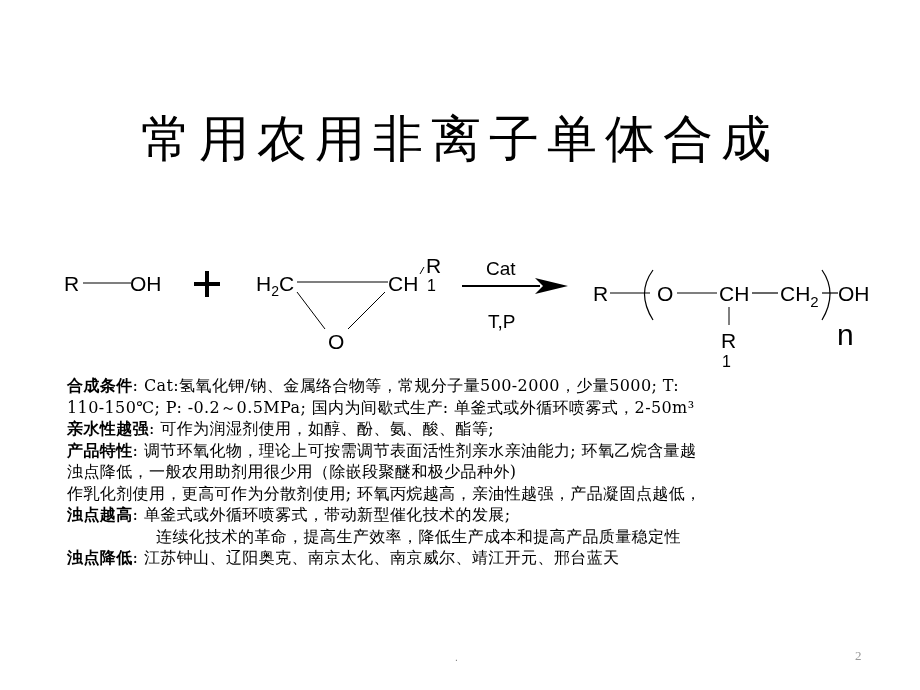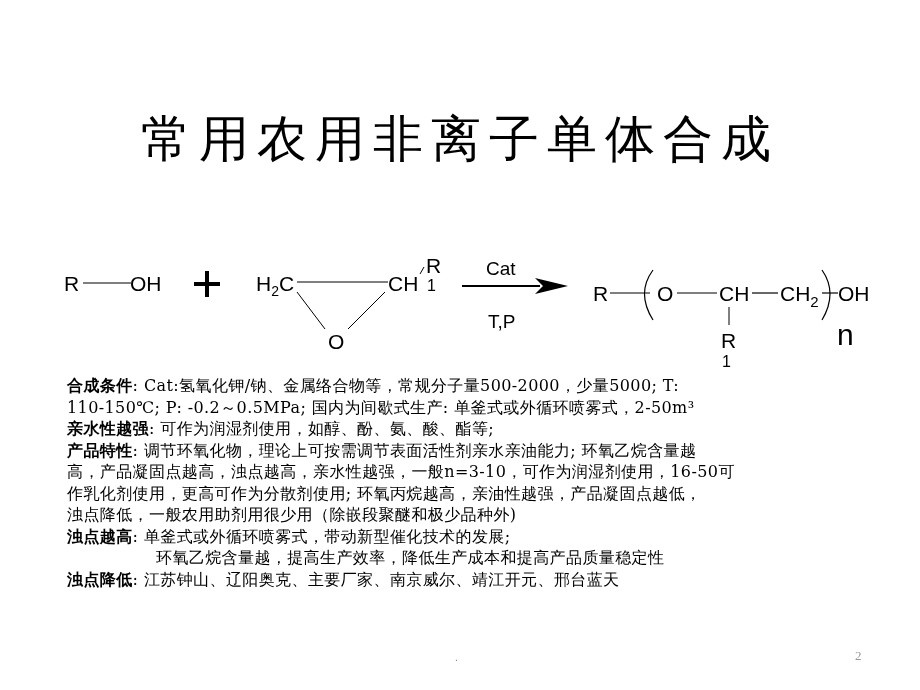--- a/index.html
+++ b/index.html
@@ -94,25 +94,24 @@
     </svg>
   </div>
 
   <div class="body-text">
     <p><span class="label">合成条件</span><span>:  Cat:氢氧化钾/钠、金属络合物等，常规分子量500-2000，少量5000;  T:</span></p>
     <p>110-150℃; P: -0.2～0.5MPa; 国内为间歇式生产: 单釜式或外循环喷雾式，2-50m³</p>
 
     <p><span class="label">亲水性越强</span><span>: 可作为润湿剂使用，如醇、酚、氨、酸、酯等;</span></p>
 
     <p><span class="label">产品特性</span><span>: 调节环氧化物，理论上可按需调节表面活性剂亲水亲油能力; 环氧乙烷含量越</span></p>
-    <p>高，产品凝固点越高，浊点越高，亲水性越强，一般n=3-10，可作为润湿剂使用，16-50可</p>
+    <p>浊点降低，一般农用助剂用很少用（除嵌段聚醚和极少品种外)</p>
     <p>作乳化剂使用，更高可作为分散剂使用; 环氧丙烷越高，亲油性越强，产品凝固点越低，</p>
-    <p>浊点降低，一般农用助剂用很少用（除嵌段聚醚和极少品种外)</p>
 
     <p><span class="label">浊点越高</span><span>: 单釜式或外循环喷雾式，带动新型催化技术的发展;</span></p>
-    <p class="indent">环氧乙烷含量越，提高生产效率，降低生产成本和提高产品质量稳定性</p>
+    <p class="indent">连续化技术的革命，提高生产效率，降低生产成本和提高产品质量稳定性</p>
 
-    <p><span class="label">浊点降低</span><span>: 江苏钟山、辽阳奥克、主要厂家、南京威尔、靖江开元、邢台蓝天</span></p>
+    <p><span class="label">浊点降低</span><span>: 江苏钟山、辽阳奥克、南京太化、南京威尔、靖江开元、邢台蓝天</span></p>
   </div>
 
   <div class="footer-dot">.</div>
   <div class="page-num">2</div>
 </div>
 
 </body></html>

